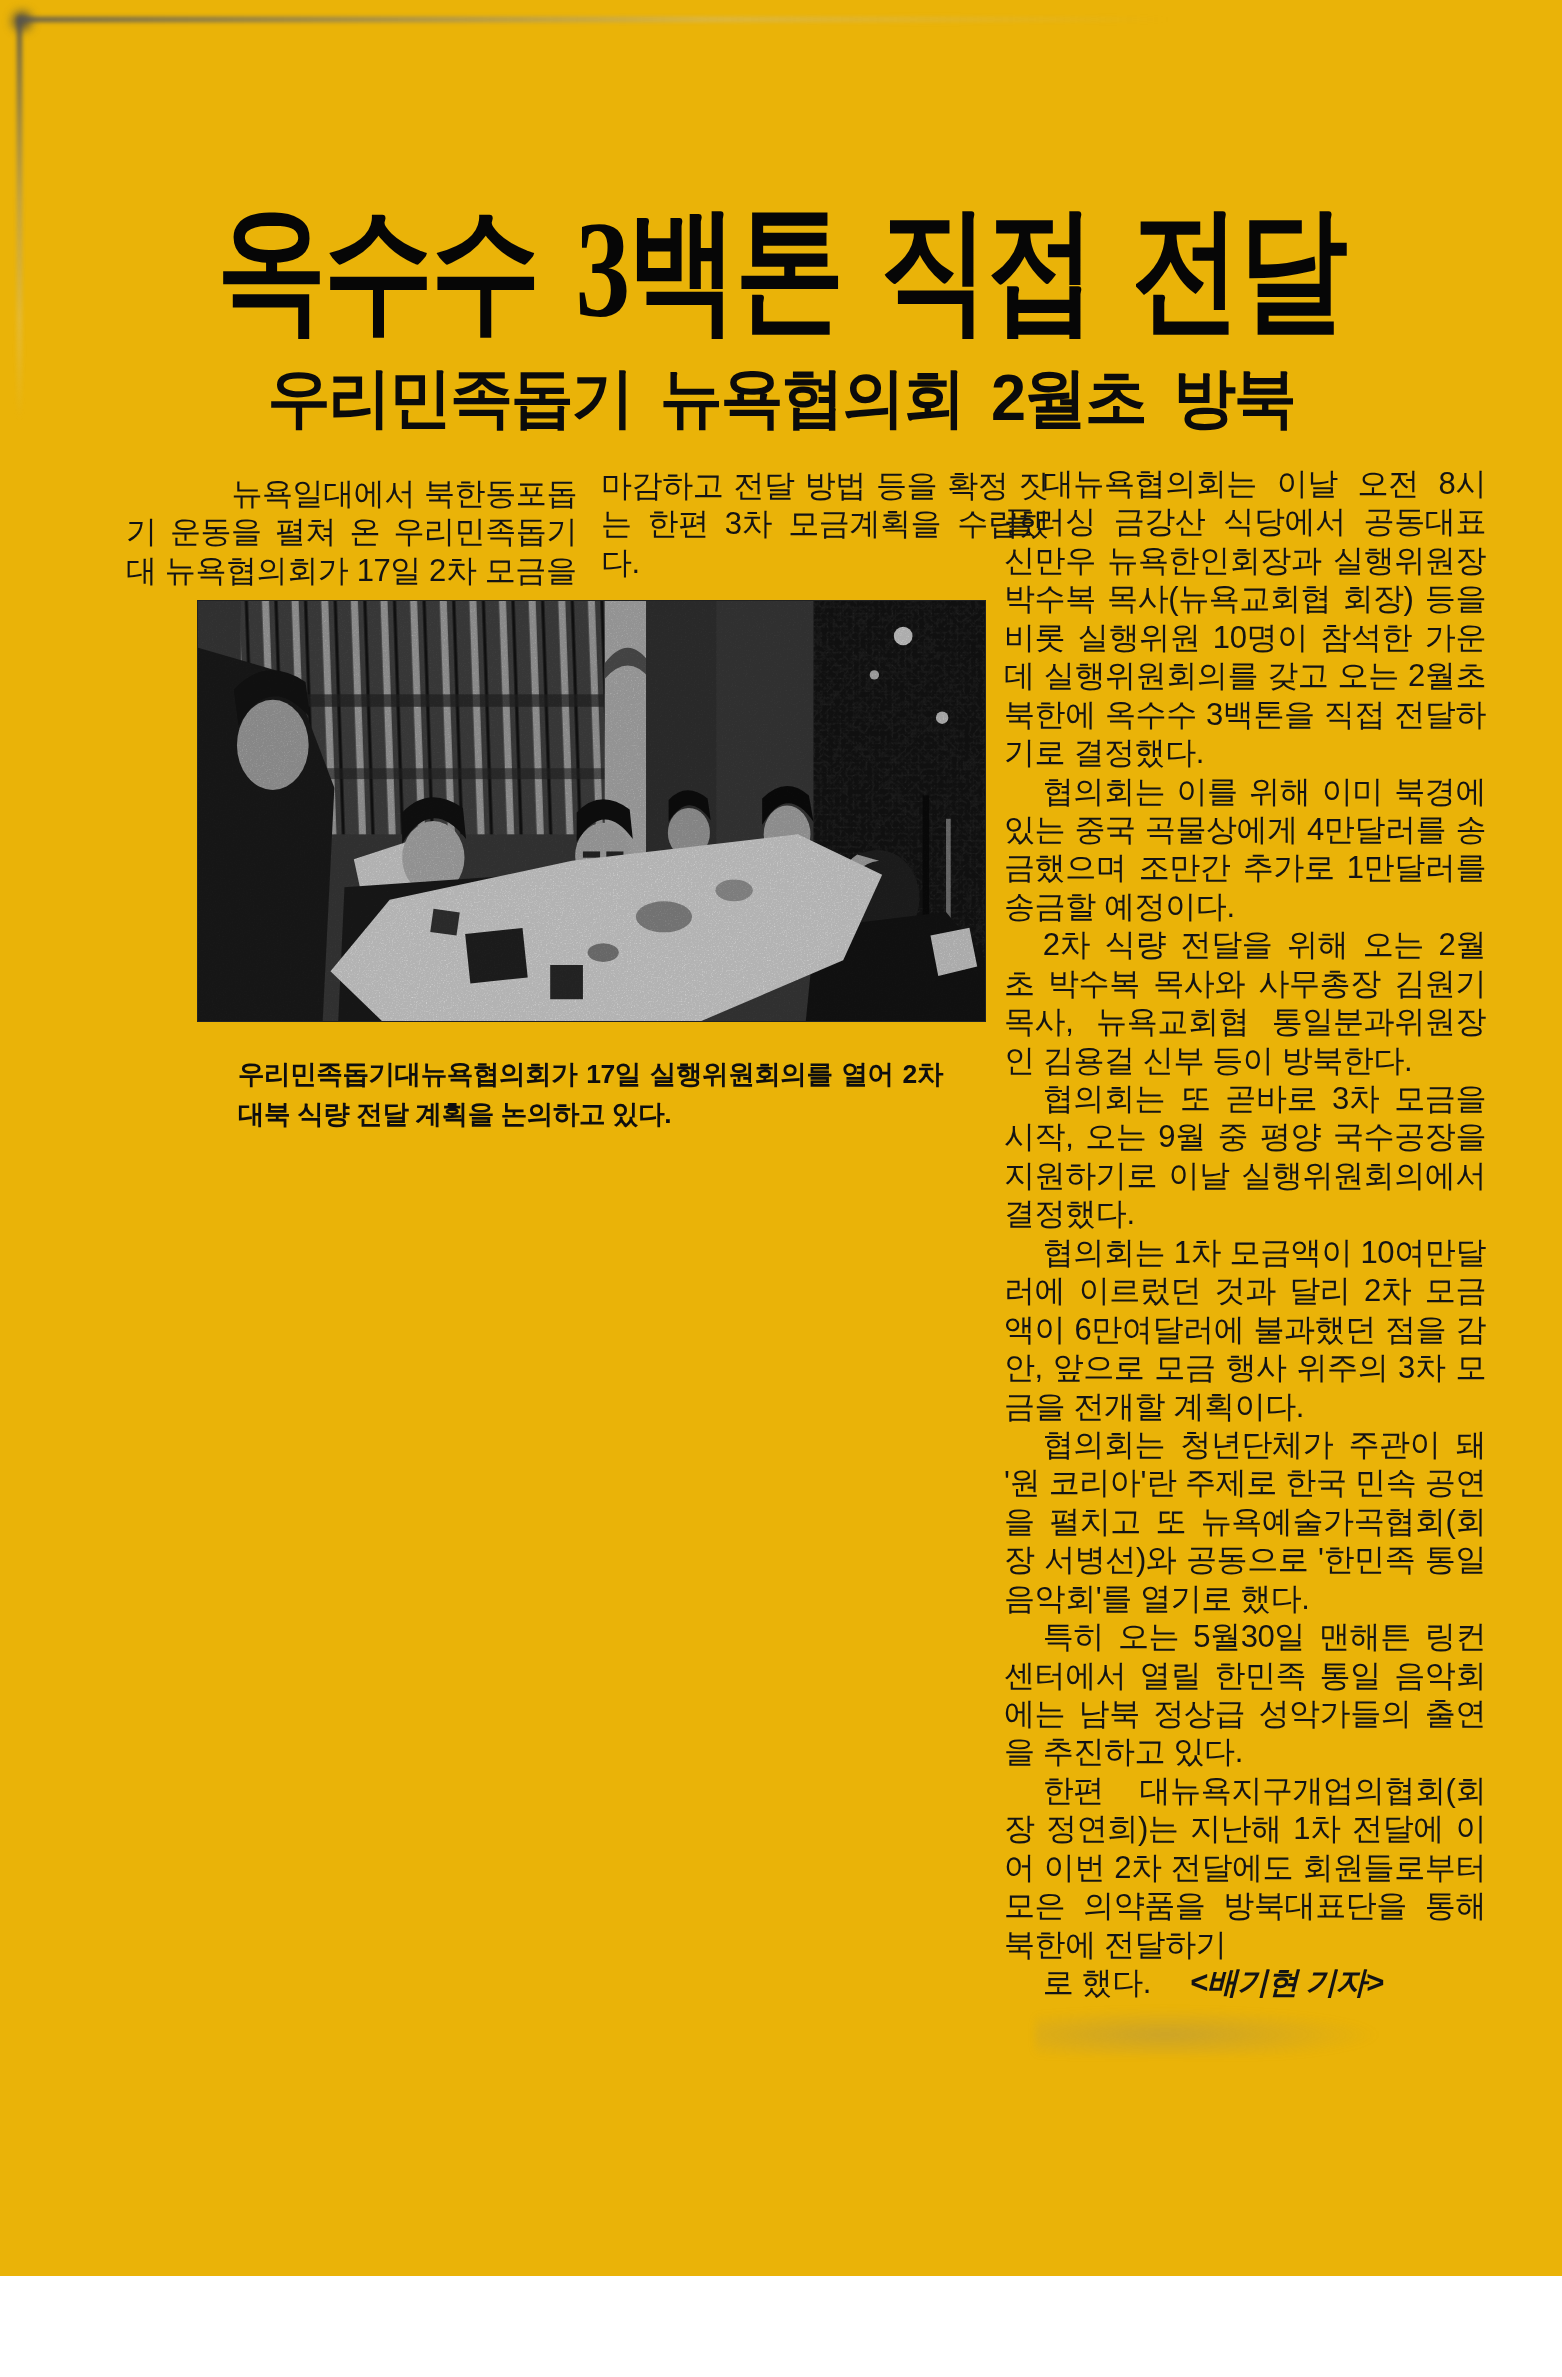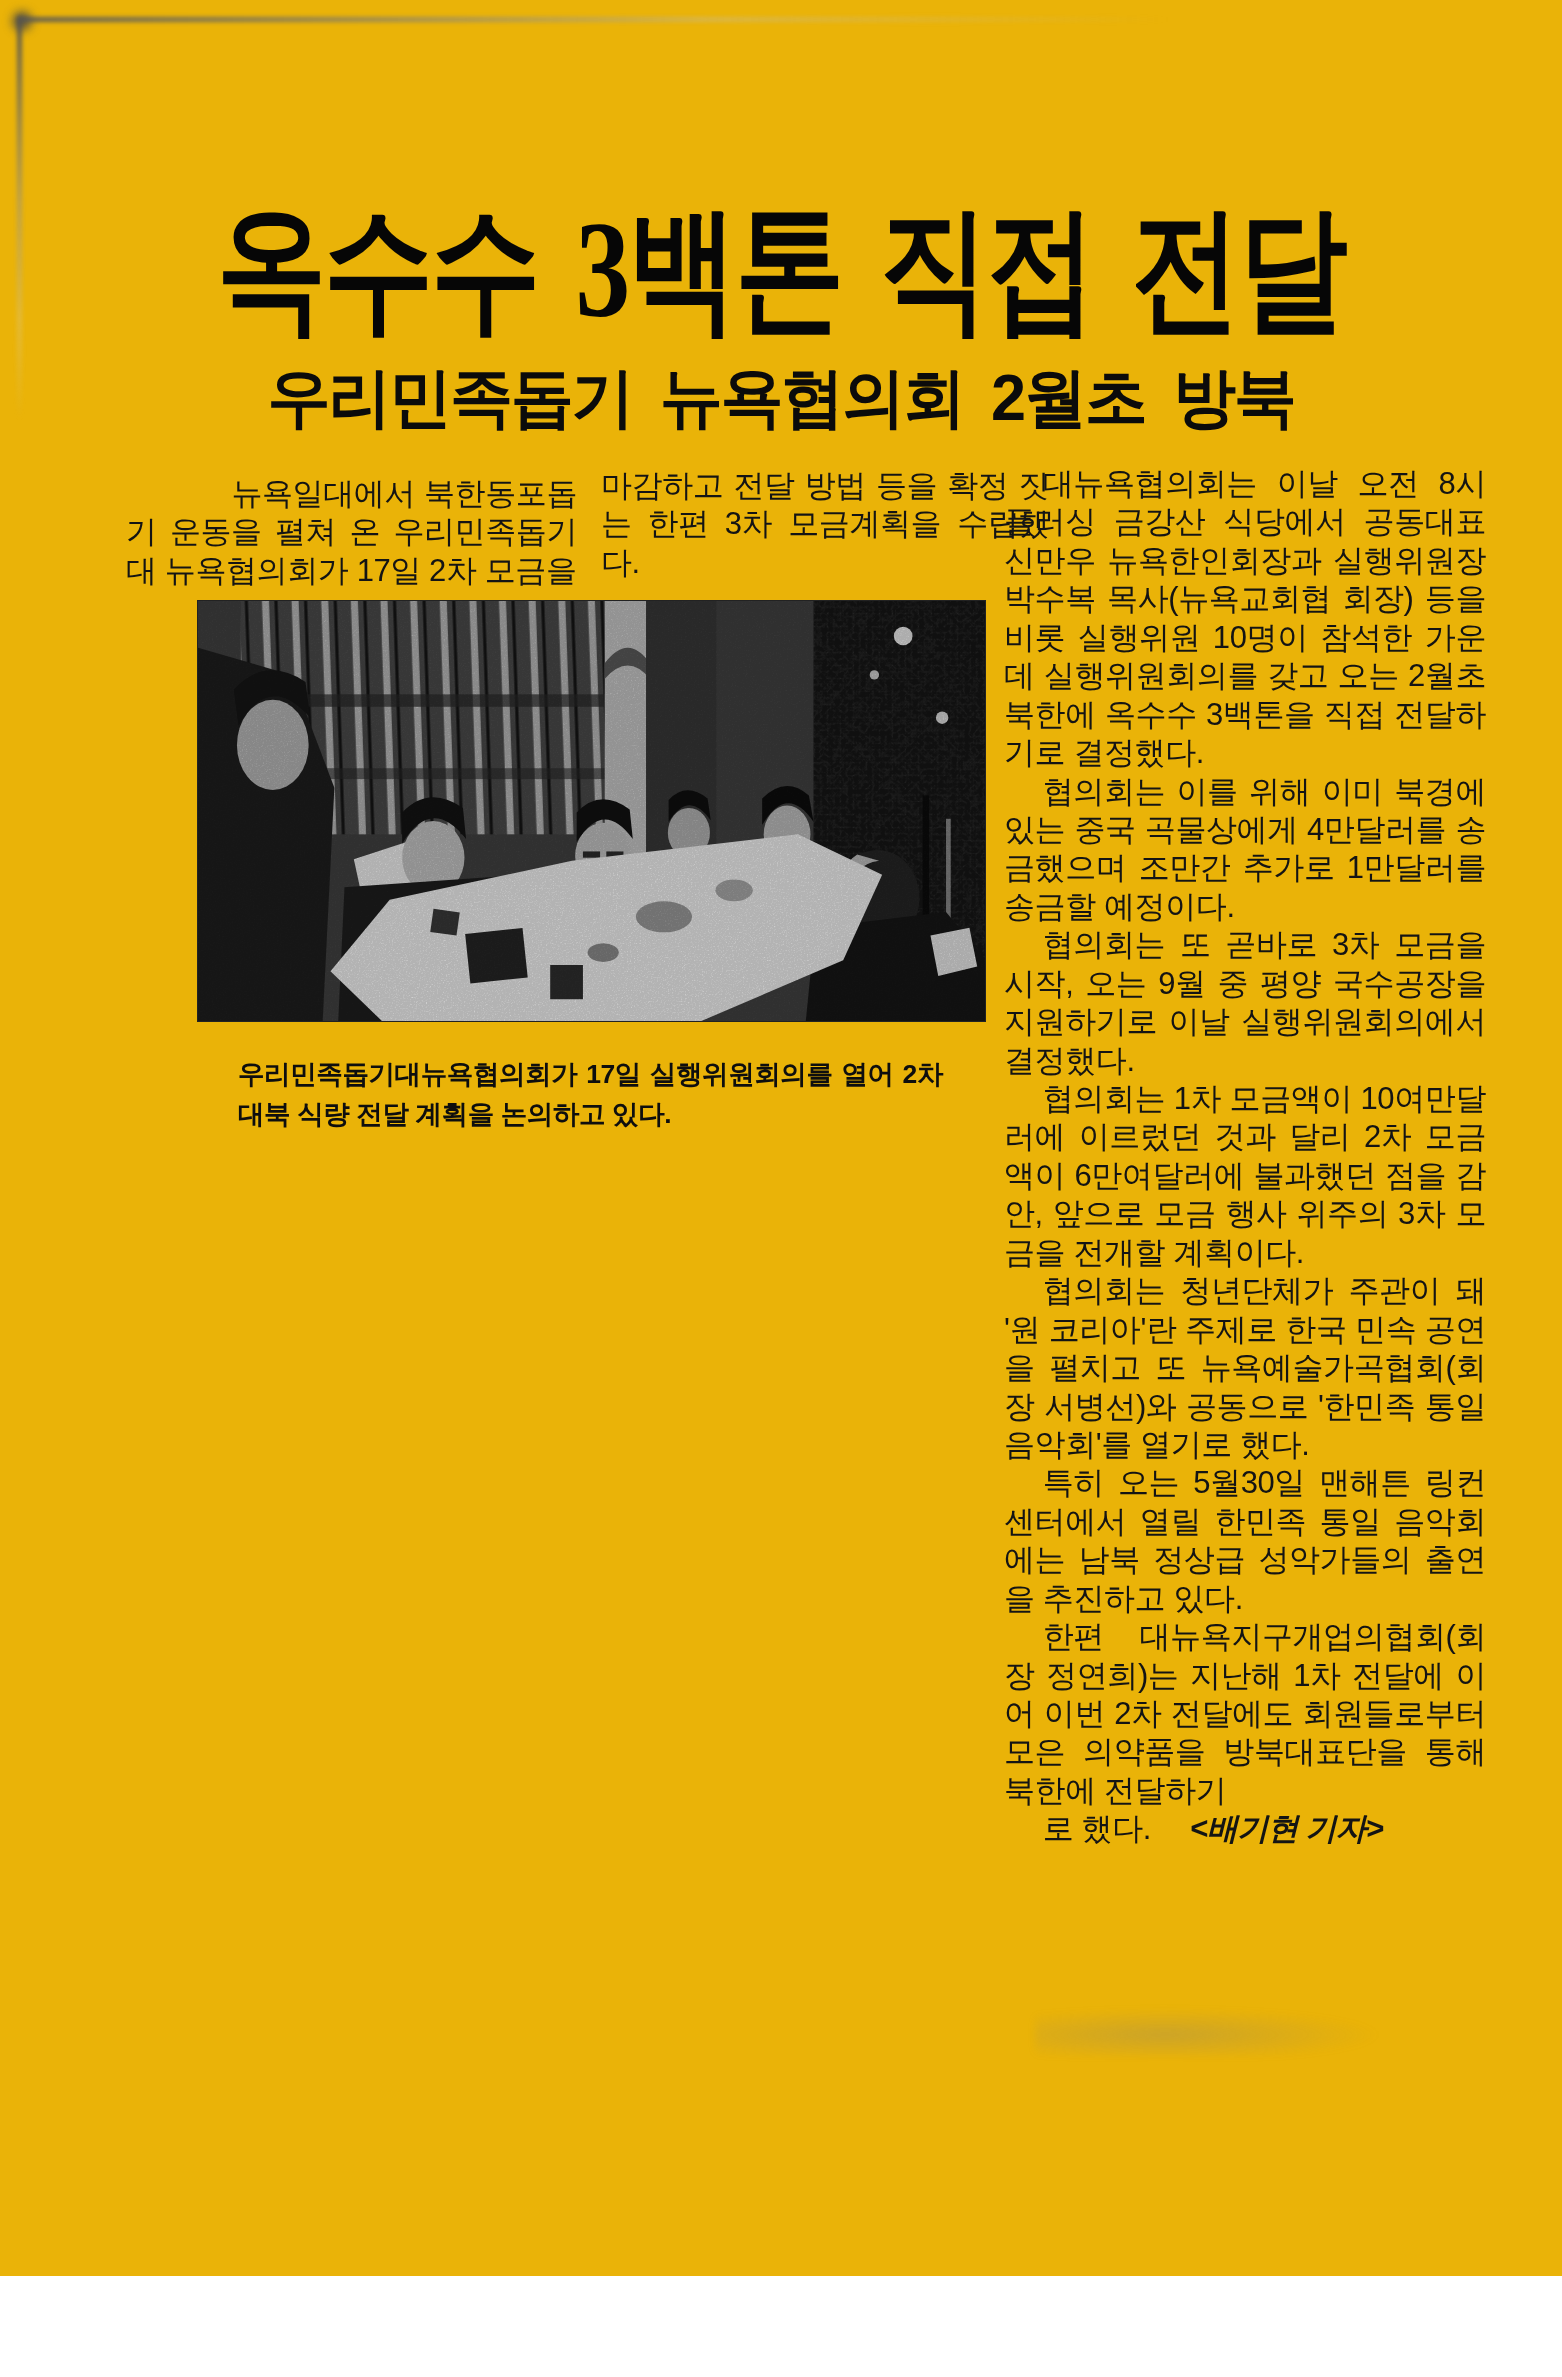--- a/index.html
+++ b/index.html
@@ -172,20 +172,21 @@
     </svg>
   </div>
 
   <p class="caption">우리민족돕기대뉴욕협의회가 17일 실행위원회의를 열어 2차 대북 식량 전달 계획을 논의하고 있다.</p>
 
   <div class="smudge"></div>
 
   <div class="col3 bodytext">
     <p>대뉴욕협의회는 이날 오전 8시 플러싱 금강산 식당에서 공동대표 신만우 뉴욕한인회장과 실행위원장 박수복 목사(뉴욕교회협 회장) 등을 비롯 실행위원 10명이 참석한 가운데 실행위원회의를 갖고 오는 2월초 북한에 옥수수 3백톤을 직접 전달하기로 결정했다.</p>
     <p>협의회는 이를 위해 이미 북경에 있는 중국 곡물상에게 4만달러를 송금했으며 조만간 추가로 1만달러를 송금할 예정이다.</p>
+    <p>2차 식량 전달을 위해 오는 2월 초 박수복 목사와 사무총장 김원기 목사, 뉴욕교회협 통일분과위원장인 김용걸 신부 등이 방북한다.</p>
     <p>협의회는 또 곧바로 3차 모금을 시작, 오는 9월 중 평양 국수공장을 지원하기로 이날 실행위원회의에서 결정했다.</p>
     <p>협의회는 1차 모금액이 10여만달러에 이르렀던 것과 달리 2차 모금액이 6만여달러에 불과했던 점을 감안, 앞으로 모금 행사 위주의 3차 모금을 전개할 계획이다.</p>
     <p>협의회는 청년단체가 주관이 돼 '원 코리아'란 주제로 한국 민속 공연을 펼치고 또 뉴욕예술가곡협회(회장 서병선)와 공동으로 '한민족 통일 음악회'를 열기로 했다.</p>
     <p>특히 오는 5월30일 맨해튼 링컨센터에서 열릴 한민족 통일 음악회에는 남북 정상급 성악가들의 출연을 추진하고 있다.</p>
     <p>한편 대뉴욕지구개업의협회(회장 정연희)는 지난해 1차 전달에 이어 이번 2차 전달에도 회원들로부터 모은 의약품을 방북대표단을 통해 북한에 전달하기</p>
     <p class="closing">
       <span>로 했다.</span>
       <span class="byline">&lt;배기현 기자&gt;</span>
     </p>
   </div>

